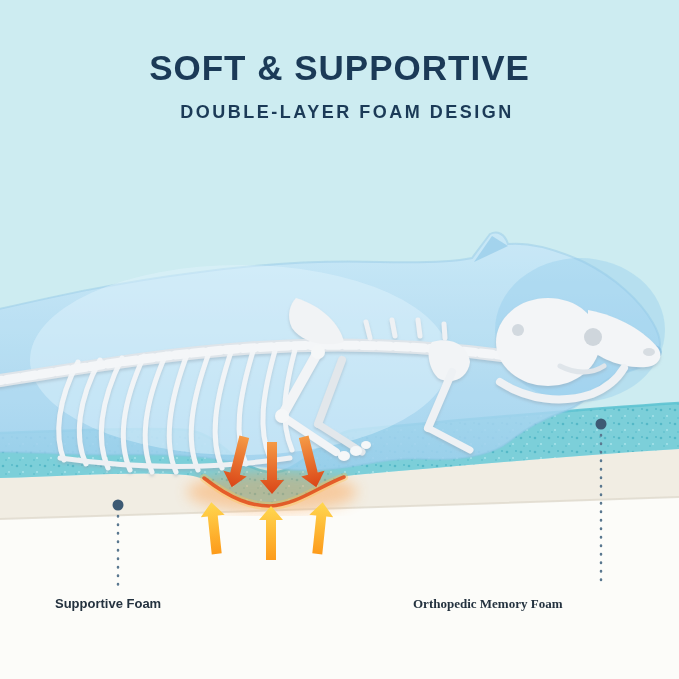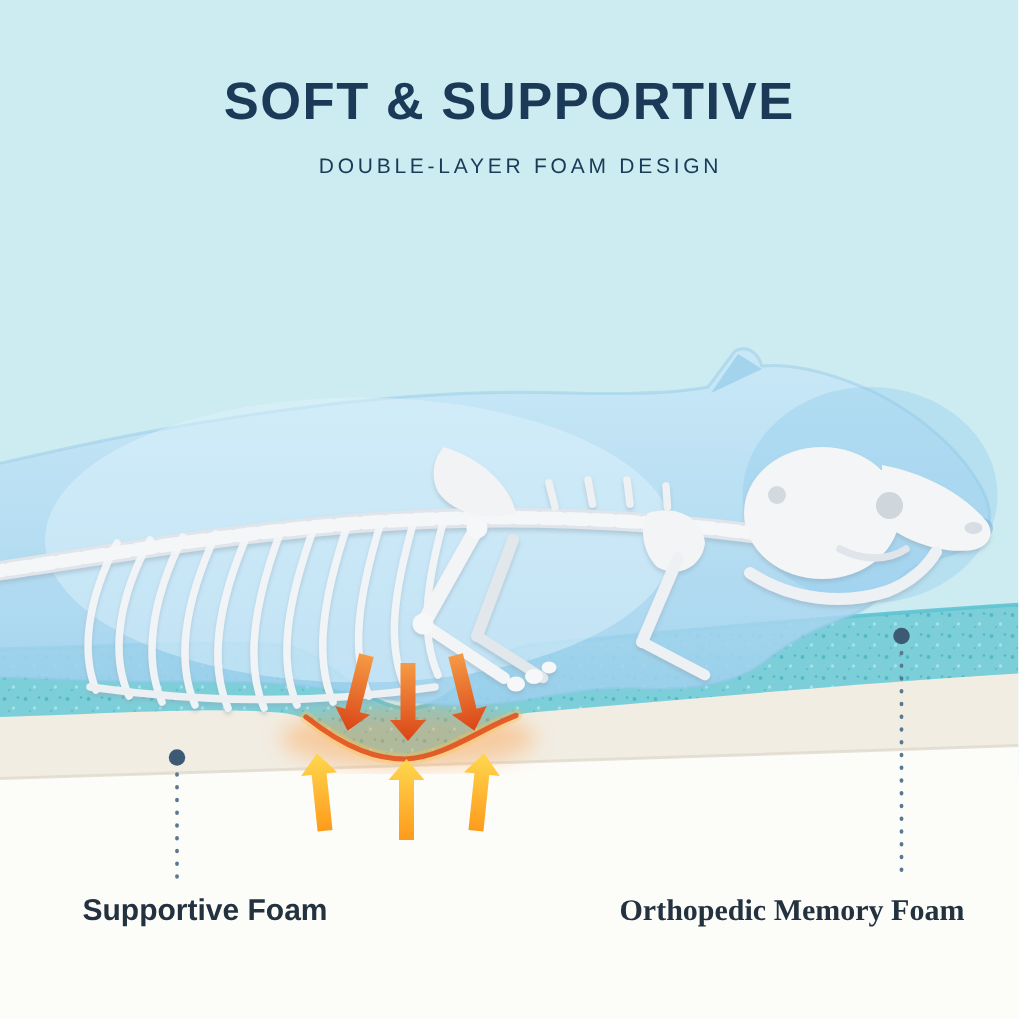--- a/index.html
+++ b/index.html
@@ -6,24 +6,24 @@
   .canvas{
     position:relative;width:679px;height:679px;margin:0 auto;overflow:hidden;
     background:linear-gradient(180deg,#cdecf1 0%,#cdecf1 76%,#fbfbf8 77%,#fbfbf8 100%);
   }
   .stage-svg{position:absolute;left:0;top:0;width:679px;height:679px;}
   .header{position:absolute;left:0;top:48px;width:679px;text-align:center;z-index:5;}
   .title{
     font-size:35px;font-weight:800;letter-spacing:1px;color:#1b3a57;margin:0;
   }
   .subtitle{
-    font-size:14px;font-weight:400;letter-spacing:2.5px;color:#1b3a57;margin:14px 0 0 0;padding-left:15px;
+    font-size:18px;font-weight:700;letter-spacing:2.5px;color:#1b3a57;margin:14px 0 0 0;padding-left:15px;
   }
   .layer-label{
-    position:absolute;z-index:5;font-size:20px;font-weight:700;color:#24323f;white-space:nowrap;
+    position:absolute;z-index:5;font-size:13px;font-weight:700;color:#24323f;white-space:nowrap;
   }
   .label-left{left:55px;top:596px;}
   .label-right{left:413px;top:596px;font-family:Liberation Serif, serif;}
 </style>
 </head>
 <body>
 
 <div class="canvas">
 
   <svg class="stage-svg" viewBox="0 0 679 679">

